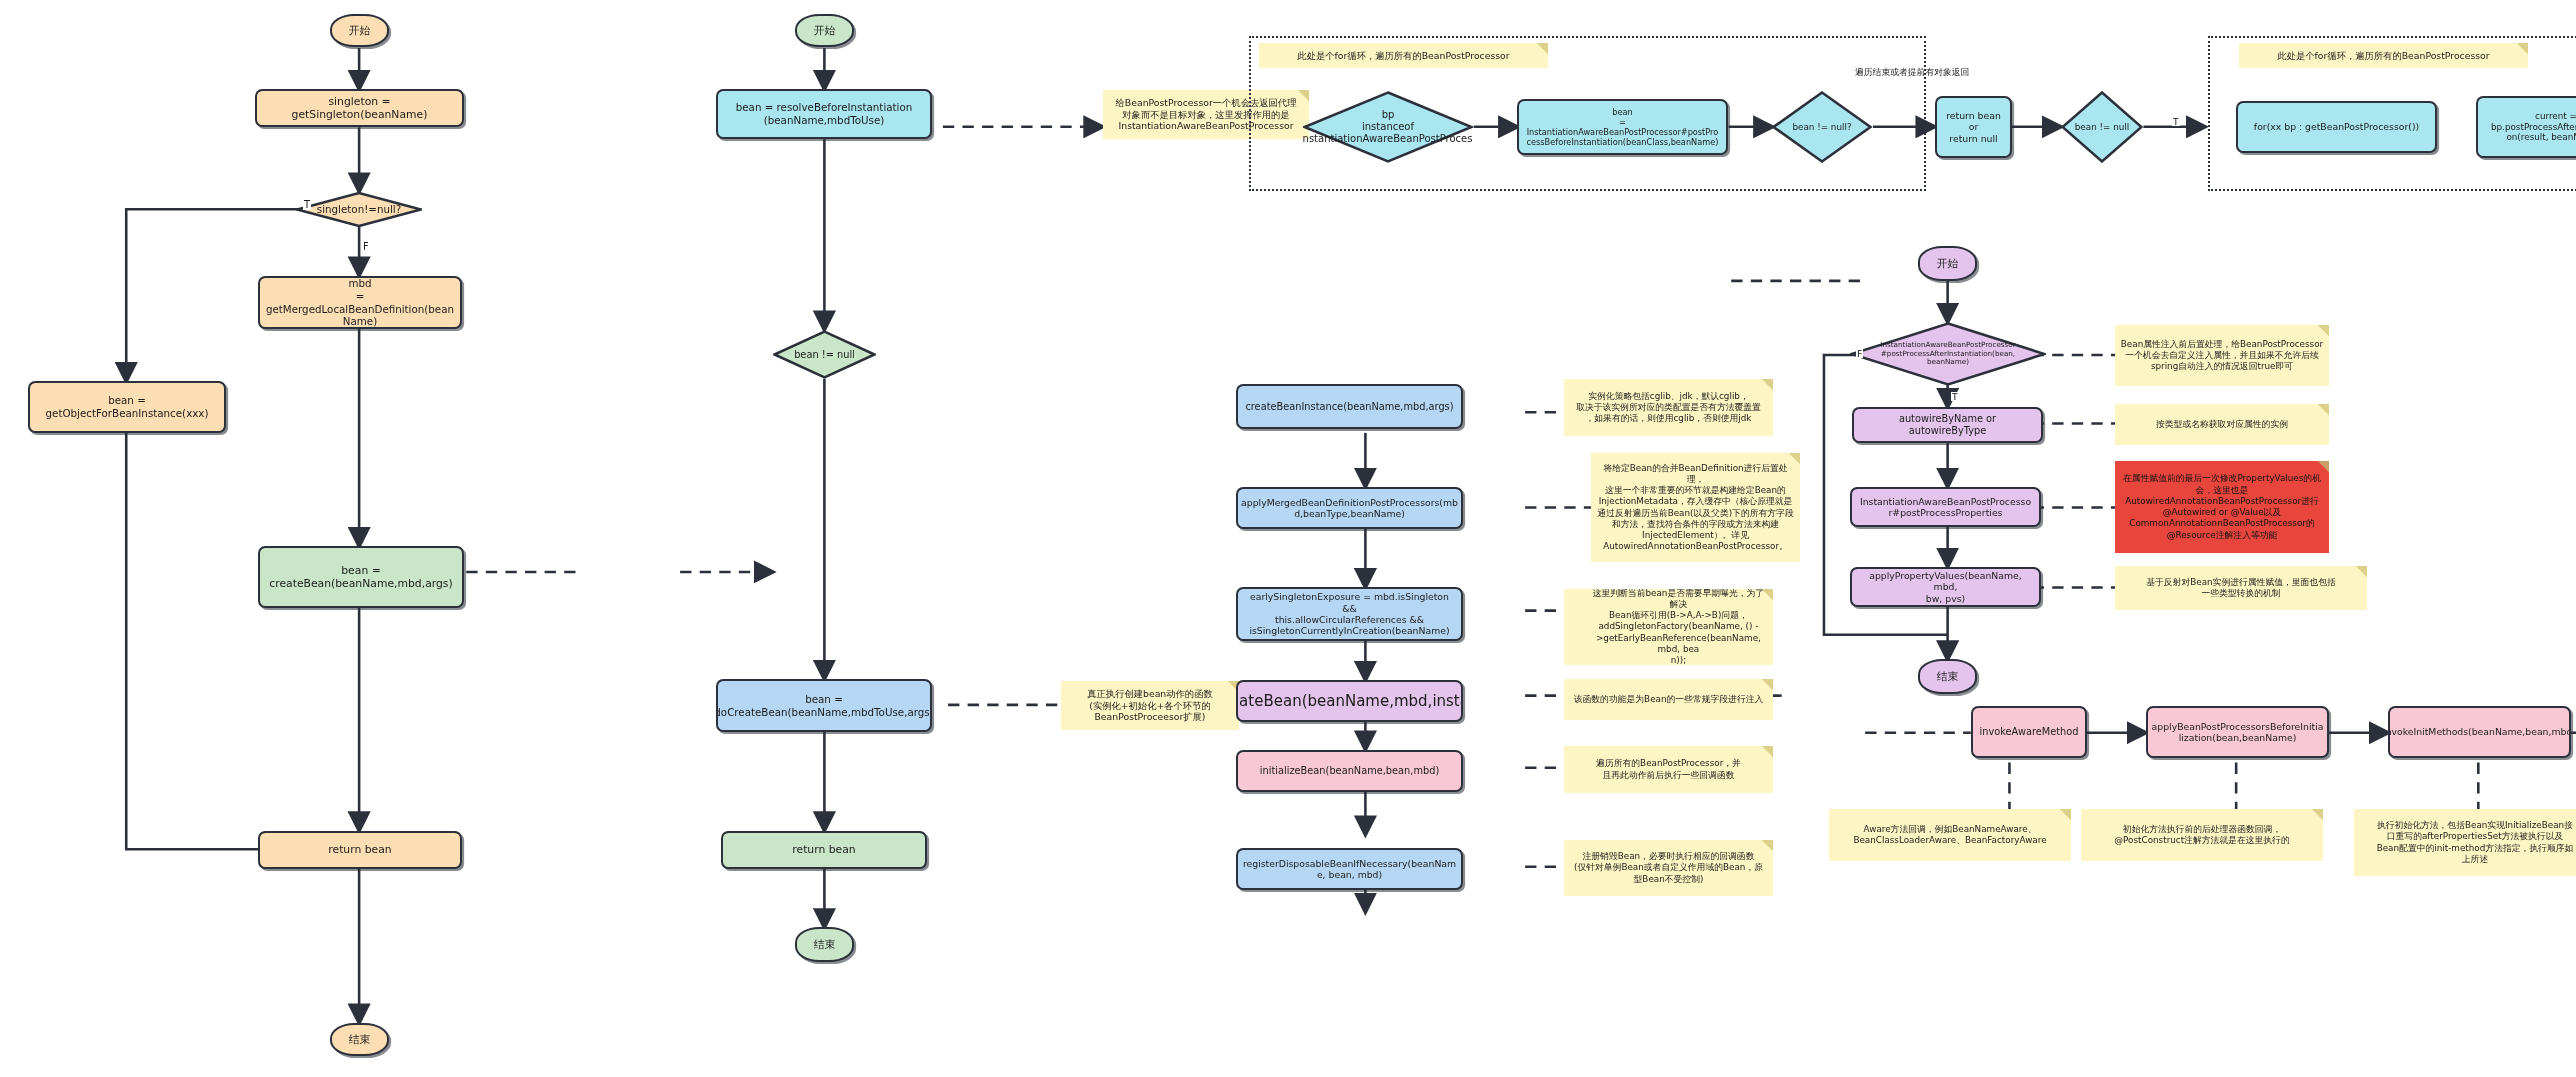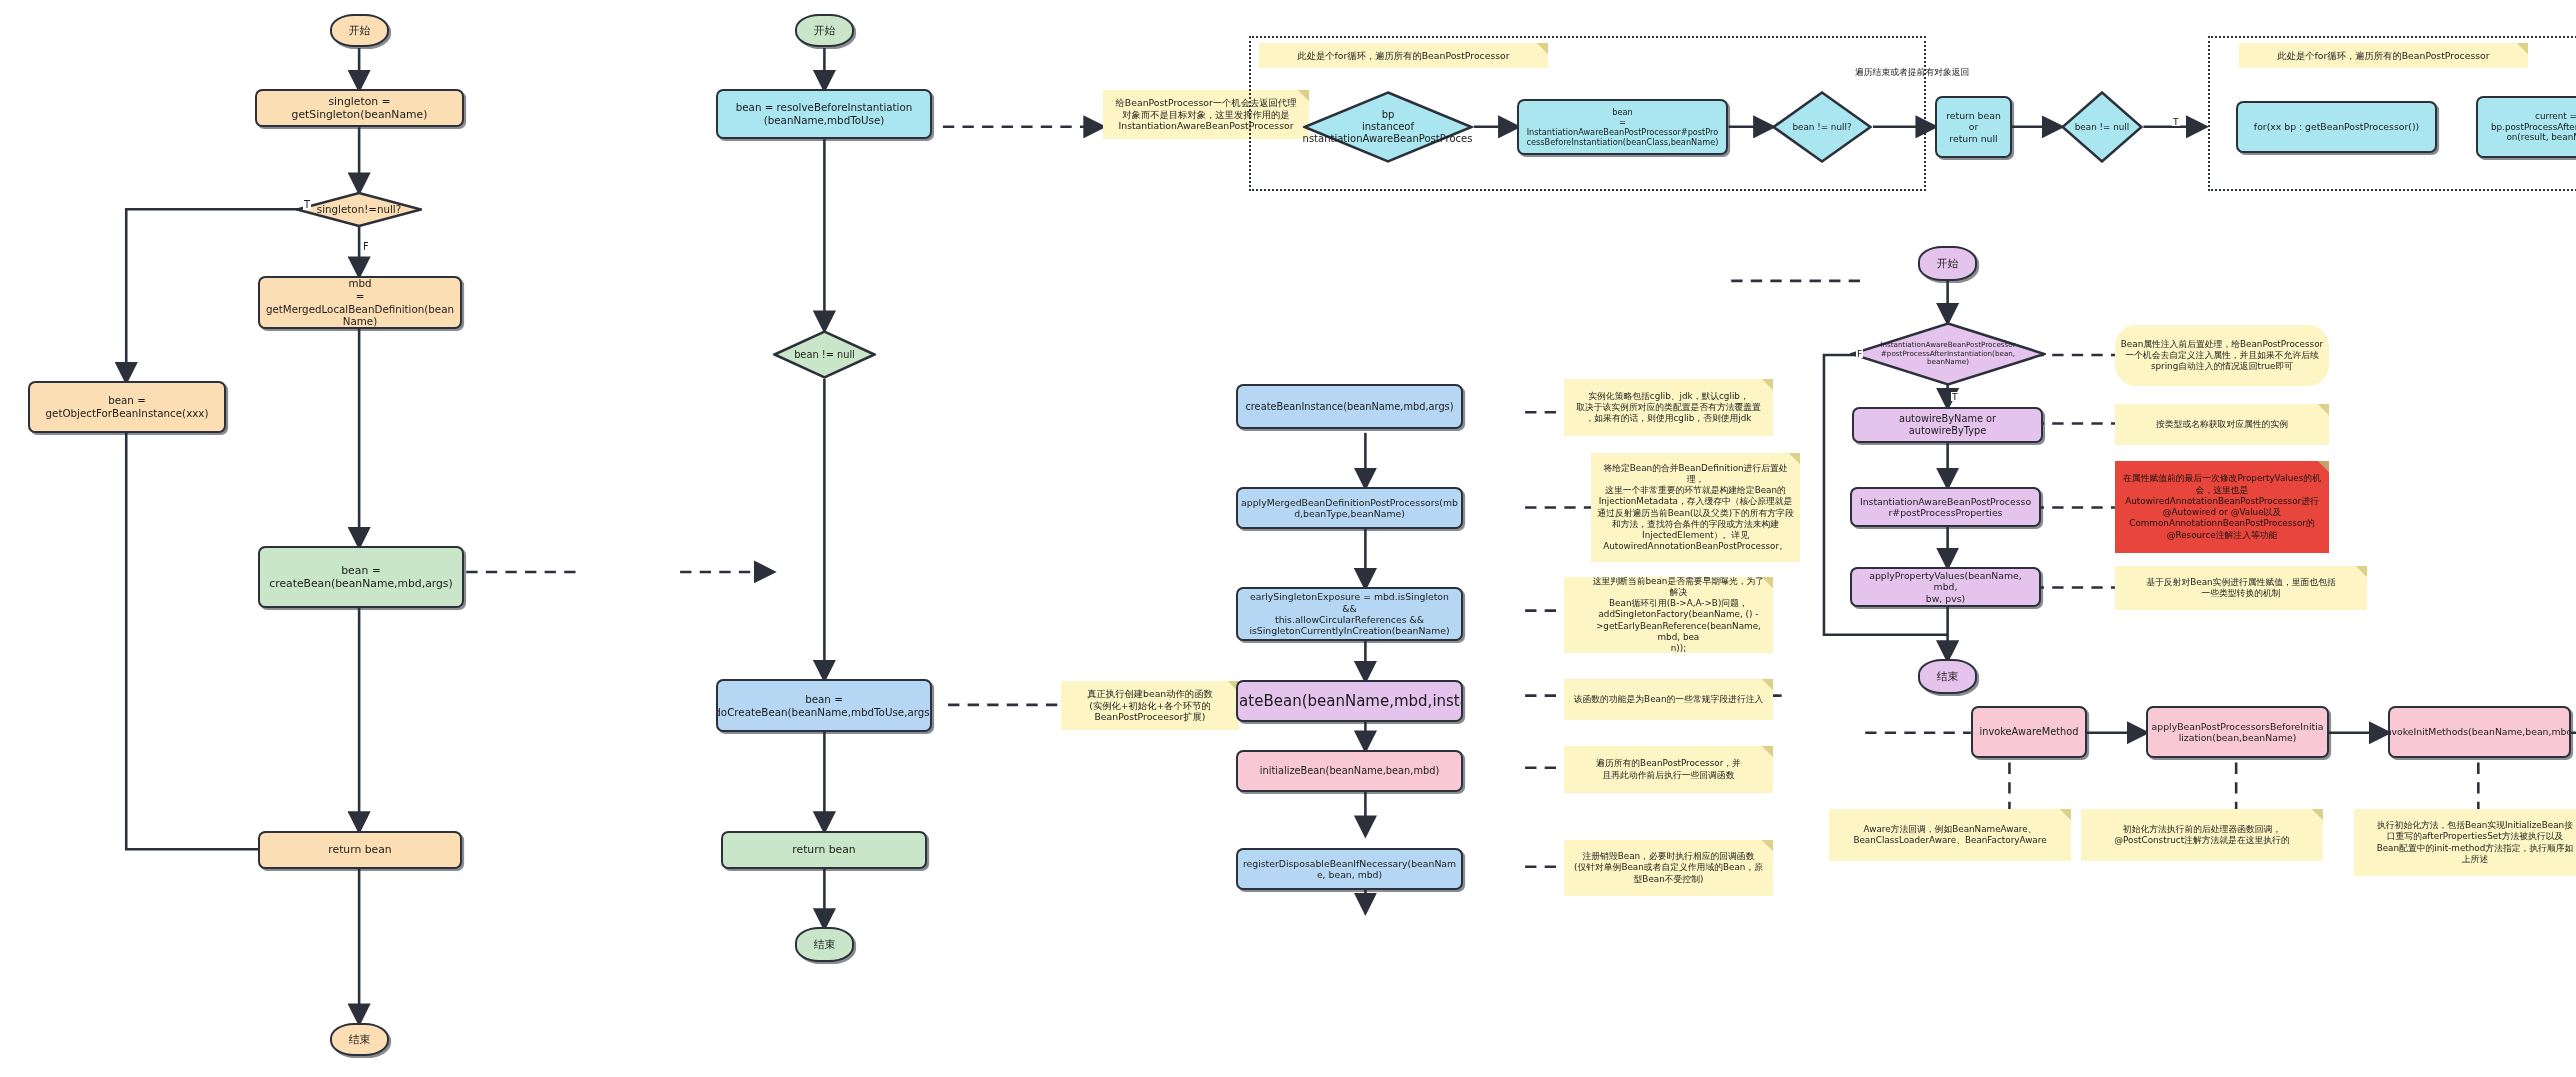--- a/index.html
+++ b/index.html
@@ -325,21 +325,21 @@
 InjectionMetadata，存入缓存中（核心原理就是
 通过反射遍历当前Bean(以及父类)下的所有方字段
 和方法，查找符合条件的字段或方法来构建
 InjectedElement）。详见
 AutowiredAnnotationBeanPostProcessor。</span>
   </div>
 
   <div class="node c-blue" style="left:1236px; top:587px; width:227px; height:54px; font-size:9.3px;">earlySingletonExposure = mbd.isSingleton &amp;&amp;
 this.allowCircularReferences &amp;&amp;
 isSingletonCurrentlyInCreation(beanName)</div>
-  <div class="note" style="left:1564px; top:577px; width:209px; height:76px; font-size:8.8px;padding-left:25px;">
+  <div class="note" style="left:1564px; top:589px; width:209px; height:76px; font-size:8.8px;padding-left:25px;">
     <span class="fold"></span>
     <span>这里判断当前bean是否需要早期曝光，为了解决
 Bean循环引用(B-&gt;A,A-&gt;B)问题，
 addSingletonFactory(beanName, () -
 &gt;getEarlyBeanReference(beanName, mbd, bea
 n));</span>
   </div>
 
   <div class="node c-purple" style="left:1236px; top:680px; width:227px; height:42px; font-size:15px;">populateBean(beanName,mbd,instance)</div>
   <div class="note" style="left:1564px; top:679px; width:209px; height:41px; font-size:8.8px;">
@@ -369,21 +369,21 @@
     <svg class="dshape" viewBox="0 0 380 125" preserveAspectRatio="none">
       <polygon points="190,3 377,62.5 190,122 3,62.5" fill="#e4c4ec" stroke="#2b303b" stroke-width="5"></polygon>
     </svg>
     <span class="dlabel" style="font-size:7.2px;">InstantiationAwareBeanPostProcessor
 #postProcessAfterInstantiation(bean,
 beanName)</span>
   </div>
   <div class="elabel" style="left:1856px; top:349px; font-size:9.3px;">F</div>
   <div class="elabel" style="left:1951px; top:392px; font-size:9.3px;">T</div>
 
-  <div class="note" style="left:2115px; top:325px; width:214px; height:61px; font-size:8.8px;border-radius:21px;">
+  <div class="note" style="left:2115px; top:325px; width:214px; height:61px; font-size:8.8px;">
     <span class="fold"></span>
     <span>Bean属性注入前后置处理，给BeanPostProcessor
 一个机会去自定义注入属性，并且如果不允许后续
 spring自动注入的情况返回true即可</span>
   </div>
 
   <div class="node c-purple" style="left:1852px; top:407px; width:191px; height:36px; font-size:9.8px;">autowireByName or autowireByType</div>
   <div class="note" style="left:2115px; top:404px; width:214px; height:41px; font-size:8.8px;">
     <span class="fold"></span>
     <span>按类型或名称获取对应属性的实例</span>

